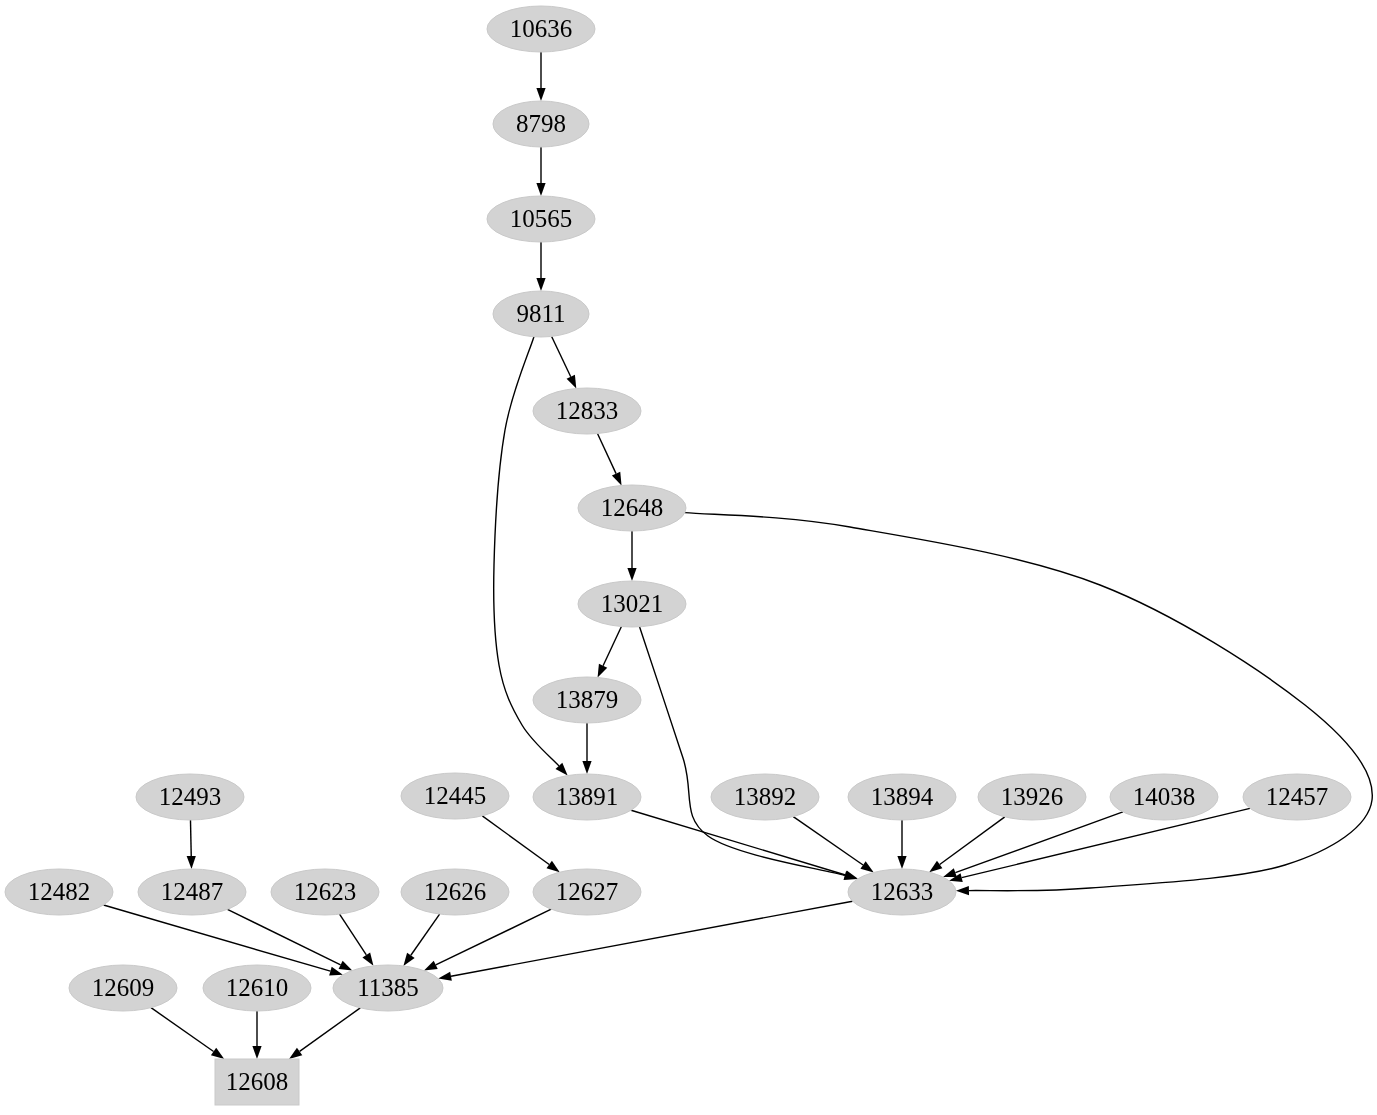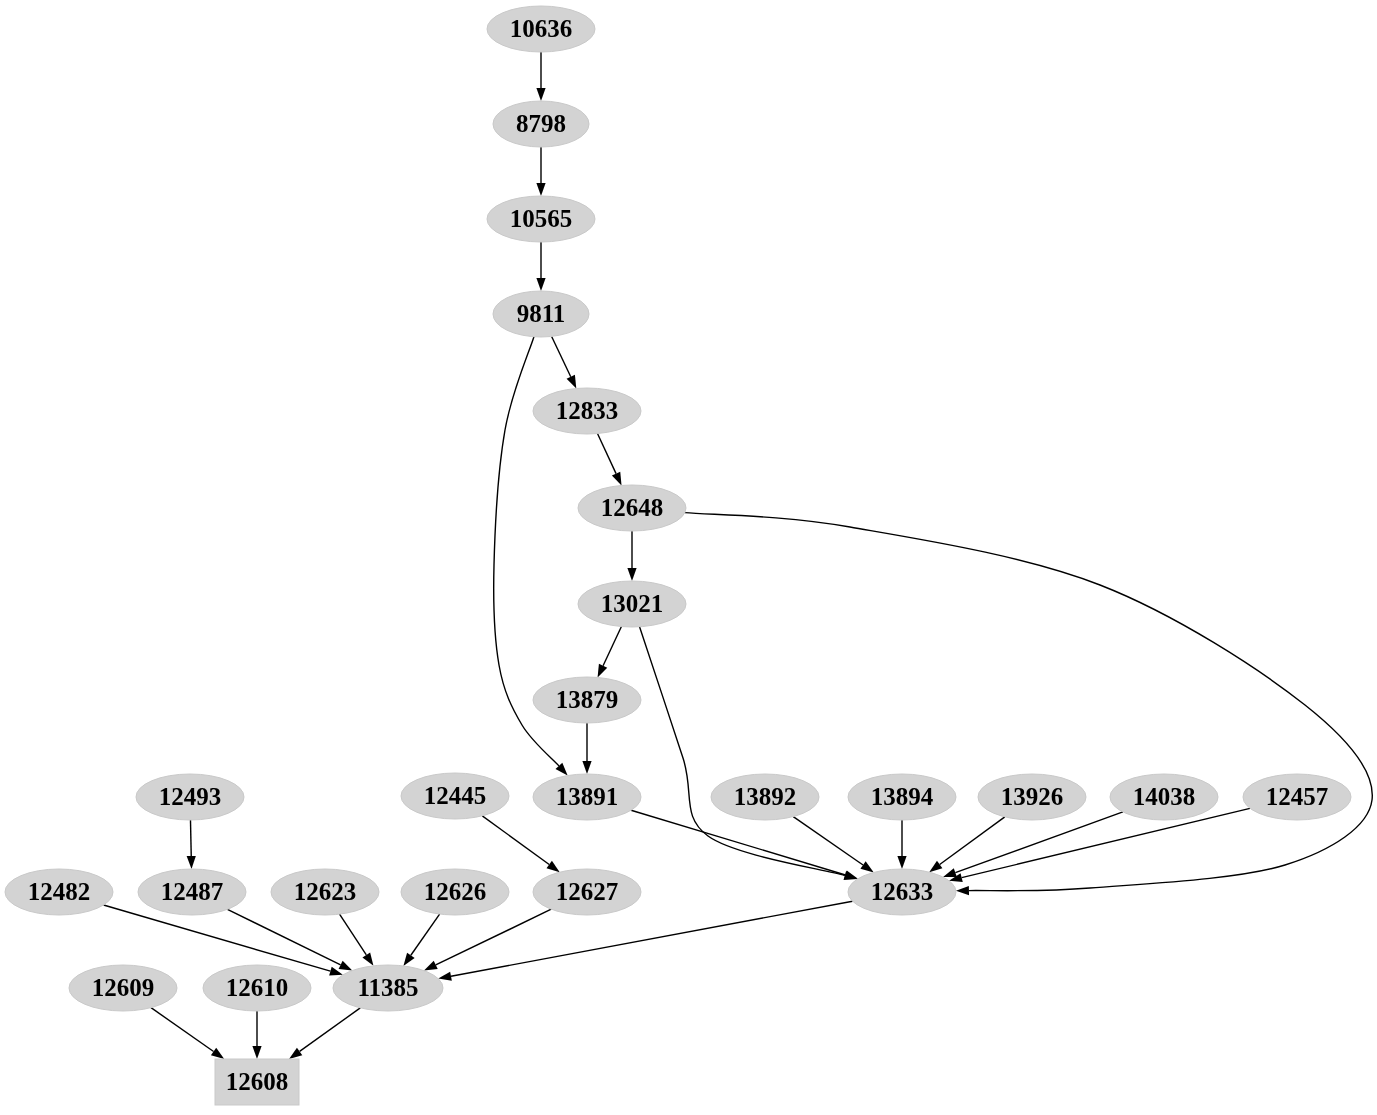--- a/index.html
+++ b/index.html
@@ -7,21 +7,20 @@
     padding: 0;
     background: #ffffff;
     font-family: "Liberation Serif", "DejaVu Serif", serif;
   }
   .canvas {
     position: relative;
     width: 1377px;
     height: 1115px;
     background: #ffffff;
     overflow: hidden;
-    font-weight: bold;
   }
   .canvas svg { display: block; }
   .node-label {
     font-family: "Liberation Serif", "DejaVu Serif", serif;
     font-size: 25px;
     fill: #000000;
   }
 </style>
 </head>
 <body>

